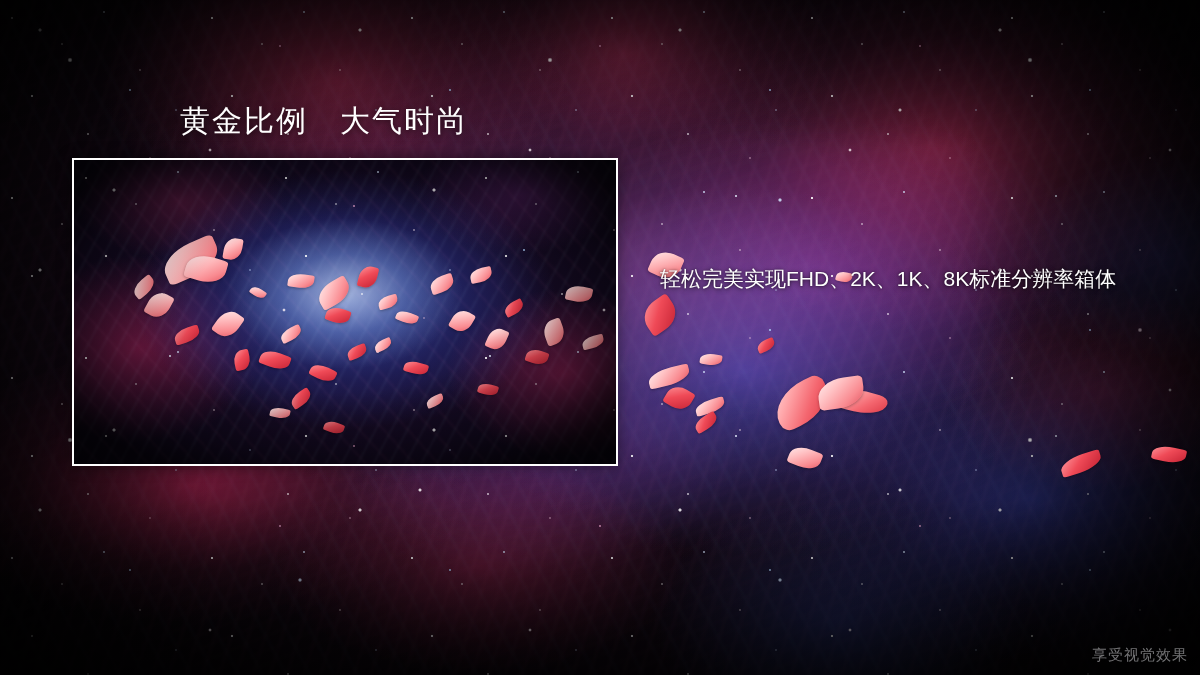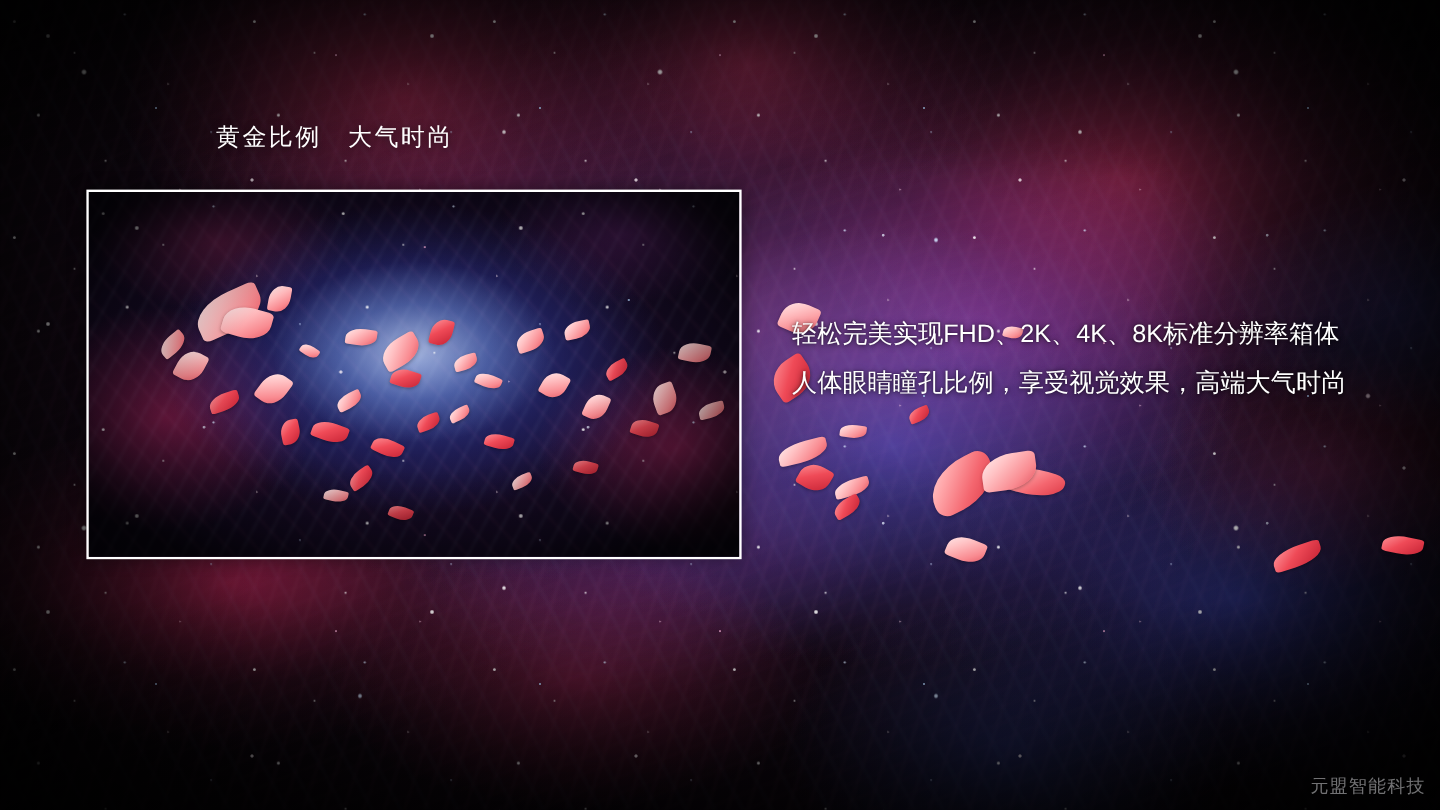--- a/index.html
+++ b/index.html
@@ -98,21 +98,21 @@
       radial-gradient(2.6px 2.6px at 70px 60px, rgba(255,255,255,1) 40%, rgba(255,255,255,0) 100%),
       radial-gradient(2.2px 2.2px at 300px 200px, rgba(210,230,255,.95) 42%, rgba(0,0,0,0) 100%),
       radial-gradient(2.4px 2.4px at 180px 330px, rgba(255,230,245,.9) 42%, rgba(0,0,0,0) 100%),
       radial-gradient(2px 2px at 420px 110px, rgba(255,255,255,.9) 45%, rgba(0,0,0,0) 100%);
     background-size:480px 380px; background-repeat:repeat; opacity:.9;
   }
 
   
   #title {
     position:absolute; left:180px; top:103px;
-    font-size:20px; line-height:1.2; color:#ffffff;
+    font-size:30px; line-height:1.2; color:#ffffff;
     letter-spacing:2px; white-space:pre;
     text-shadow:0 1px 6px rgba(0,0,0,.55);
   }
 
   
   #panel {
     position:absolute; left:72px; top:158px; width:546px; height:308px;
     border:2px solid #ffffff; overflow:hidden;
     box-shadow:0 0 14px rgba(0,0,0,.45);
   }
@@ -247,19 +247,18 @@
       <div class="petal crescent" style="left: 773px; top: 383px; width: 58px; height: 40px; transform: rotate(-26deg);"></div>
       <div class="petal crescent" style="left: 833px; top: 390px; width: 54px; height: 23px; transform: rotate(16deg);"></div>
       <div class="petal soft" style="left: 818px; top: 378px; width: 46px; height: 30px; transform: rotate(-8deg);"></div>
       <div class="petal soft" style="left: 789px; top: 448px; width: 32px; height: 20px; transform: rotate(22deg);"></div>
       <div class="petal deep" style="left: 694px; top: 416px; width: 24px; height: 13px; transform: rotate(-30deg);"></div>
       <div class="petal soft" style="left: 836px; top: 272px; width: 16px; height: 10px; transform: rotate(14deg);"></div>
       <div class="petal deep" style="left: 757px; top: 340px; width: 18px; height: 11px; transform: rotate(-22deg);"></div>
     </div>
 
   <div id="body-text">
-    <div class="line">轻松完美实现FHD、2K、4K、8K标准分辨率箱体</div>
-    <div class="line">人体眼睛瞳孔比例，享受视觉效果，高端大气时尚</div>
+    <div class="line">轻松完美实现FHD、2K、1K、8K标准分辨率箱体</div>
   </div>
 
-  <div id="watermark">元盟智能科技</div>
+  <div id="watermark">享受视觉效果</div>
 
 </div>
 
 </body></html>

